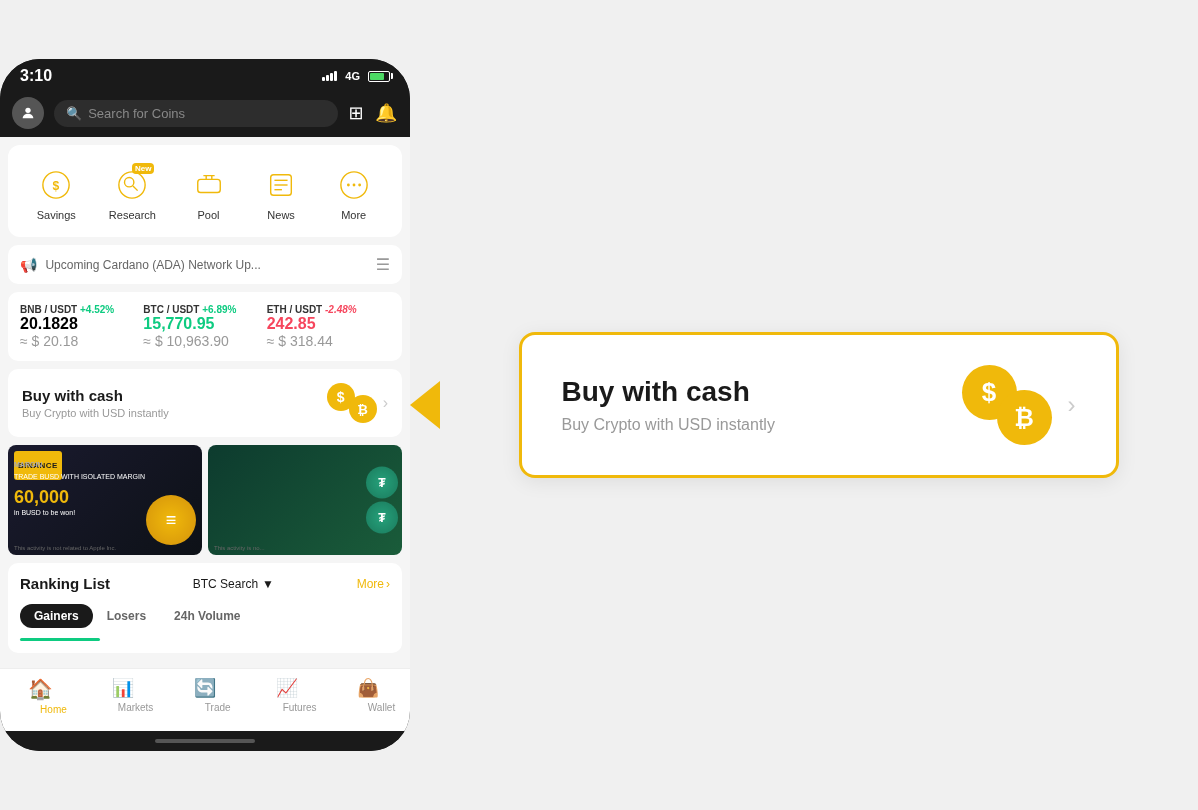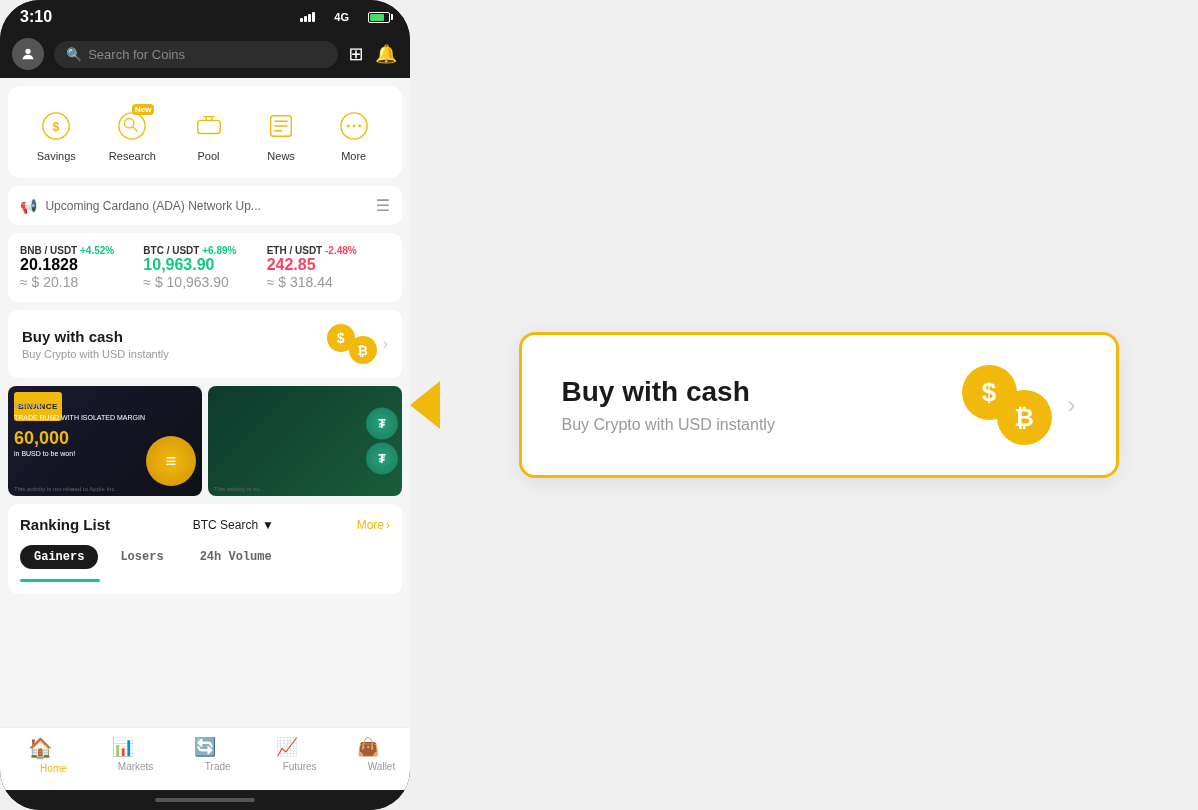--- a/index.html
+++ b/index.html
@@ -10,21 +10,21 @@
       font-family: -apple-system, BlinkMacSystemFont, 'Segoe UI', sans-serif;
       display: flex;
       align-items: center;
       gap: 0;
       overflow: hidden;
     }
 
     
     .phone-frame {
       width: 410px;
-      height: 810px;
+      height: 692px;
       background: #1a1a1a;
       border-radius: 40px;
       overflow: hidden;
       flex-shrink: 0;
       position: relative;
       display: flex;
       flex-direction: column;
     }
 
     
@@ -35,21 +35,21 @@
       justify-content: space-between;
       align-items: center;
       padding: 8px 20px 4px;
       font-size: 14px;
       font-weight: 600;
     }
     .status-bar .time { font-size: 16px; font-weight: 700; }
     .status-icons {
       display: flex;
       align-items: center;
-      gap: 15px;
+      gap: 4px;
       font-size: 12px;
       text-align: center;
     }
     .signal-bars { display: flex; align-items: flex-end; gap: 1px; }
     .signal-bar { background: white; width: 3px; border-radius: 1px; }
     .battery-icon {
       width: 22px; height: 11px;
       border: 1.5px solid white;
       border-radius: 2px;
       position: relative;
@@ -163,21 +163,21 @@
     .price-ticker {
       margin: 8px 8px 0;
       background: white;
       border-radius: 10px;
       padding: 12px;
       display: flex;
     }
     .ticker-item { flex: 1; }
     .ticker-pair { font-size: 10px; color: #333; font-weight: 600; }
     .ticker-pair .up { color: #0ecb81; }
-    .ticker-pair .down { color: #f6465d; }
+    .ticker-pair .down { color: #f6465d; font-style: italic; }
     .ticker-price { font-size: 16px; font-weight: 700; }
     .ticker-price.green { color: #0ecb81; }
     .ticker-price.red { color: #f6465d; }
     .ticker-usd { font-size: 14px; color: #999; }
 
     
     .buy-cash-card {
       margin: 8px 8px 0;
       background: white;
       border-radius: 10px;
@@ -315,23 +315,21 @@
     .ranking-market {
       display: flex;
       align-items: center;
       gap: 4px;
       font-size: 12px;
       color: #1a1a1a;
     }
     .ranking-more { font-size: 12px; color: #f0b90b; display: flex; align-items: center; gap: 2px; }
     .ranking-tabs {
       display: flex;
-      gap: 8px;
       margin-bottom: 10px;
-      font-family: Liberation Mono, monospace;
     }
     .ranking-tab {
       padding: 5px 14px;
       border-radius: 16px;
       font-size: 12px;
       font-weight: 600;
       cursor: pointer;
     }
     .ranking-tab.active {
       background: #1a1a1a;
@@ -559,21 +557,21 @@
         <div class="ticker-pair">
           <span>BNB / USDT</span> <span class="up">+4.52%</span>
         </div>
         <div class="ticker-price">20.1828</div>
         <div class="ticker-usd">≈ $ 20.18</div>
       </div>
       <div class="ticker-item">
         <div class="ticker-pair">
           <span>BTC / USDT</span> <span class="up">+6.89%</span>
         </div>
-        <div class="ticker-price green">10,963.90</div>
+        <div class="ticker-price green">15,770.95</div>
         <div class="ticker-usd">≈ $ 10,963.90</div>
       </div>
       <div class="ticker-item">
         <div class="ticker-pair">
           <span>ETH / USDT</span> <span class="down">-2.48%</span>
         </div>
         <div class="ticker-price red">242.85</div>
         <div class="ticker-usd">≈ $ 318.44</div>
       </div>
     </div>

